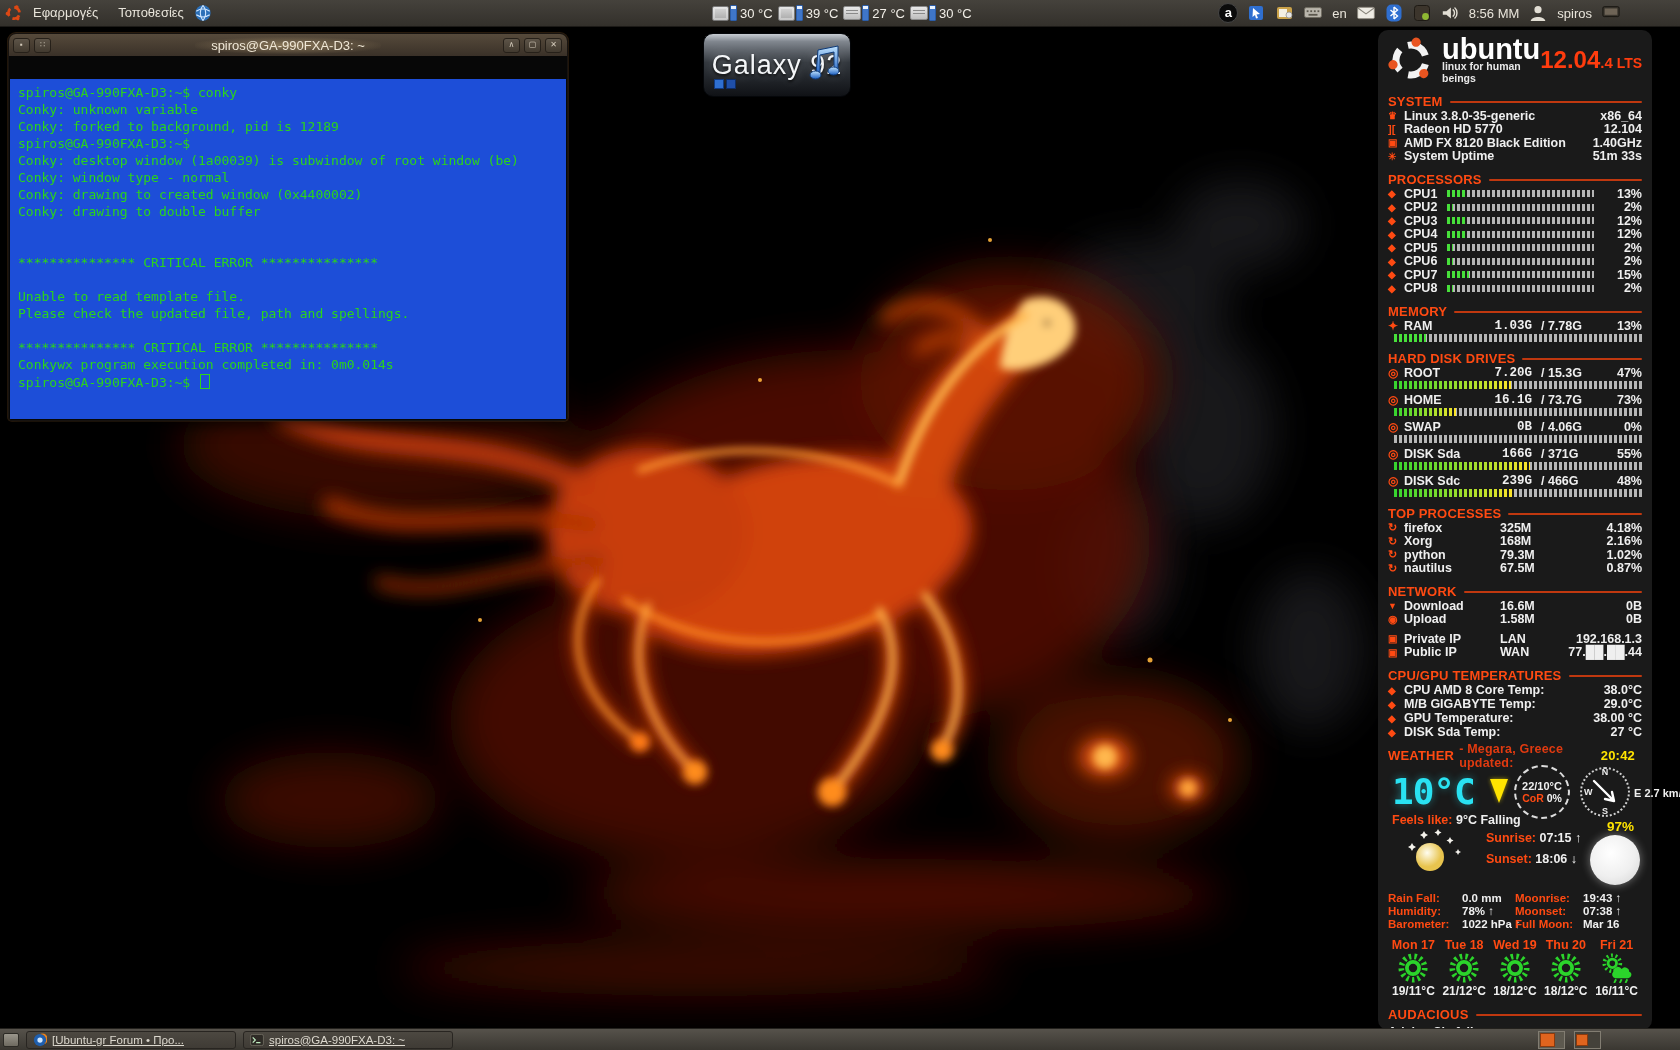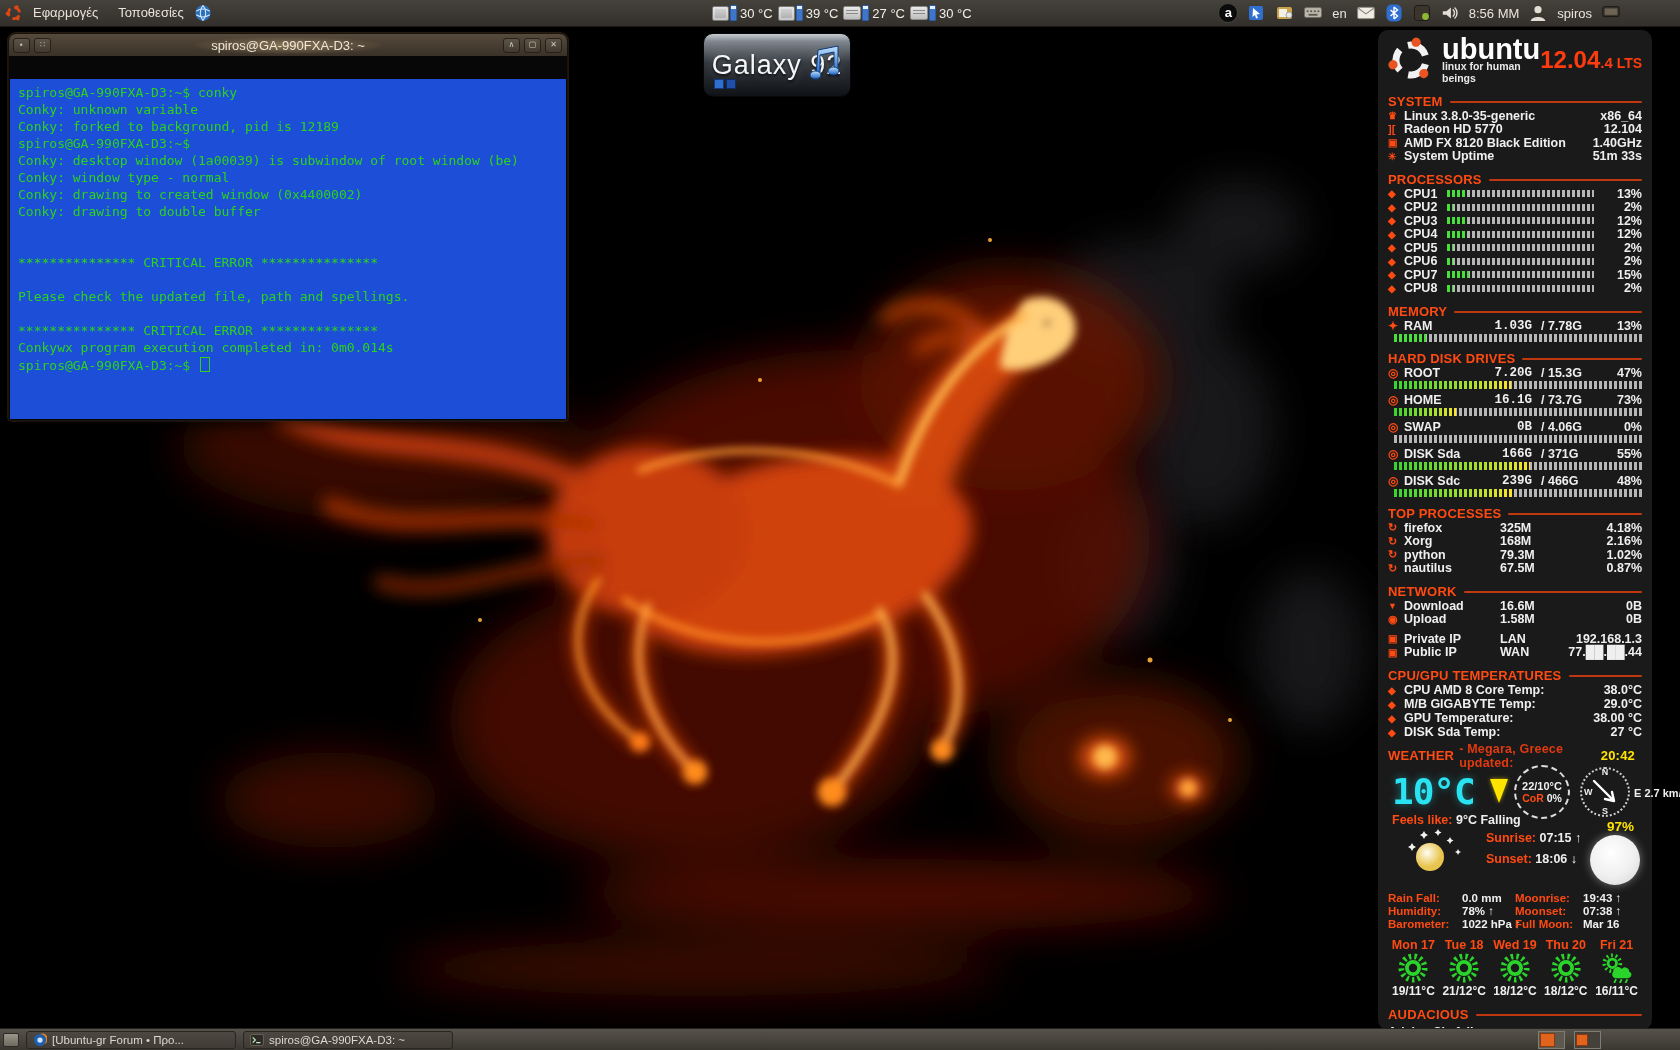--- a/index.html
+++ b/index.html
@@ -150,21 +150,21 @@
   .aprog{height:12px;border:1px solid #9a9a9a;background:#191919;margin-top:3px;position:relative;}
   .aprog .fill{position:absolute;left:0;top:0;bottom:0;background:#ff5714;}
 
   
   #taskbar{position:absolute;left:0;right:0;bottom:0;height:21px;z-index:40;
     background:linear-gradient(#56524b,#3a3731);border-top:1px solid #23211d;
     display:flex;align-items:center;font-size:11.5px;color:#dcd8ce;}
   .sd-icon{width:14px;height:12px;margin-left:3px;background:linear-gradient(#9a968c,#6e6a60);border:1px solid #2c2a25;border-radius:2px;}
   .task{display:flex;align-items:center;gap:5px;width:196px;height:16px;margin-left:7px;padding:0 6px;
     background:linear-gradient(#4c4841,#3f3b35);border:1px solid #282521;border-radius:3px;
-    overflow:hidden;white-space:nowrap;}
+    overflow:hidden;white-space:nowrap;text-decoration:underline;}
   .task .tk-label{overflow:hidden;text-overflow:ellipsis;}
   .pager{position:absolute;left:1538px;top:2px;display:flex;gap:9px;}
   .pcell{width:24px;height:16px;background:#5d594f;border:1px solid #827d72;display:flex;align-items:center;padding-left:1px;}
   .pcell.inactive{background:#44413a;}
   .pcell .pwin{width:13px;height:12px;background:#e0641e;border:1px solid #8a3a0e;}
   .pcell.inactive .pwin{width:10px;height:10px;}
 </style>
 </head>
 <body>
 
@@ -354,20 +354,21 @@
       <div class="tline">Conky: forked to background, pid is 12189</div>
       <div class="tline">spiros@GA-990FXA-D3:~$</div>
       <div class="tline">Conky: desktop window (1a00039) is subwindow of root window (be)</div>
       <div class="tline">Conky: window type - normal</div>
       <div class="tline">Conky: drawing to created window (0x4400002)</div>
       <div class="tline">Conky: drawing to double buffer</div>
       <div class="tline"></div>
       <div class="tline"></div>
       <div class="tline">*************** CRITICAL ERROR ***************</div>
       <div class="tline"></div>
+      <div class="tline">Unable to read template file.</div>
       <div class="tline">Please check the updated file, path and spellings.</div>
       <div class="tline"></div>
       <div class="tline">*************** CRITICAL ERROR ***************</div>
       <div class="tline">Conkywx program execution completed in: 0m0.014s</div>
       <div class="tline"><span>spiros@GA-990FXA-D3:~$ </span><span class="cursor"></span></div>
     </div>
   </div>
 
   <div id="galaxy">
     <span class="gtitle">Galaxy 92</span>

